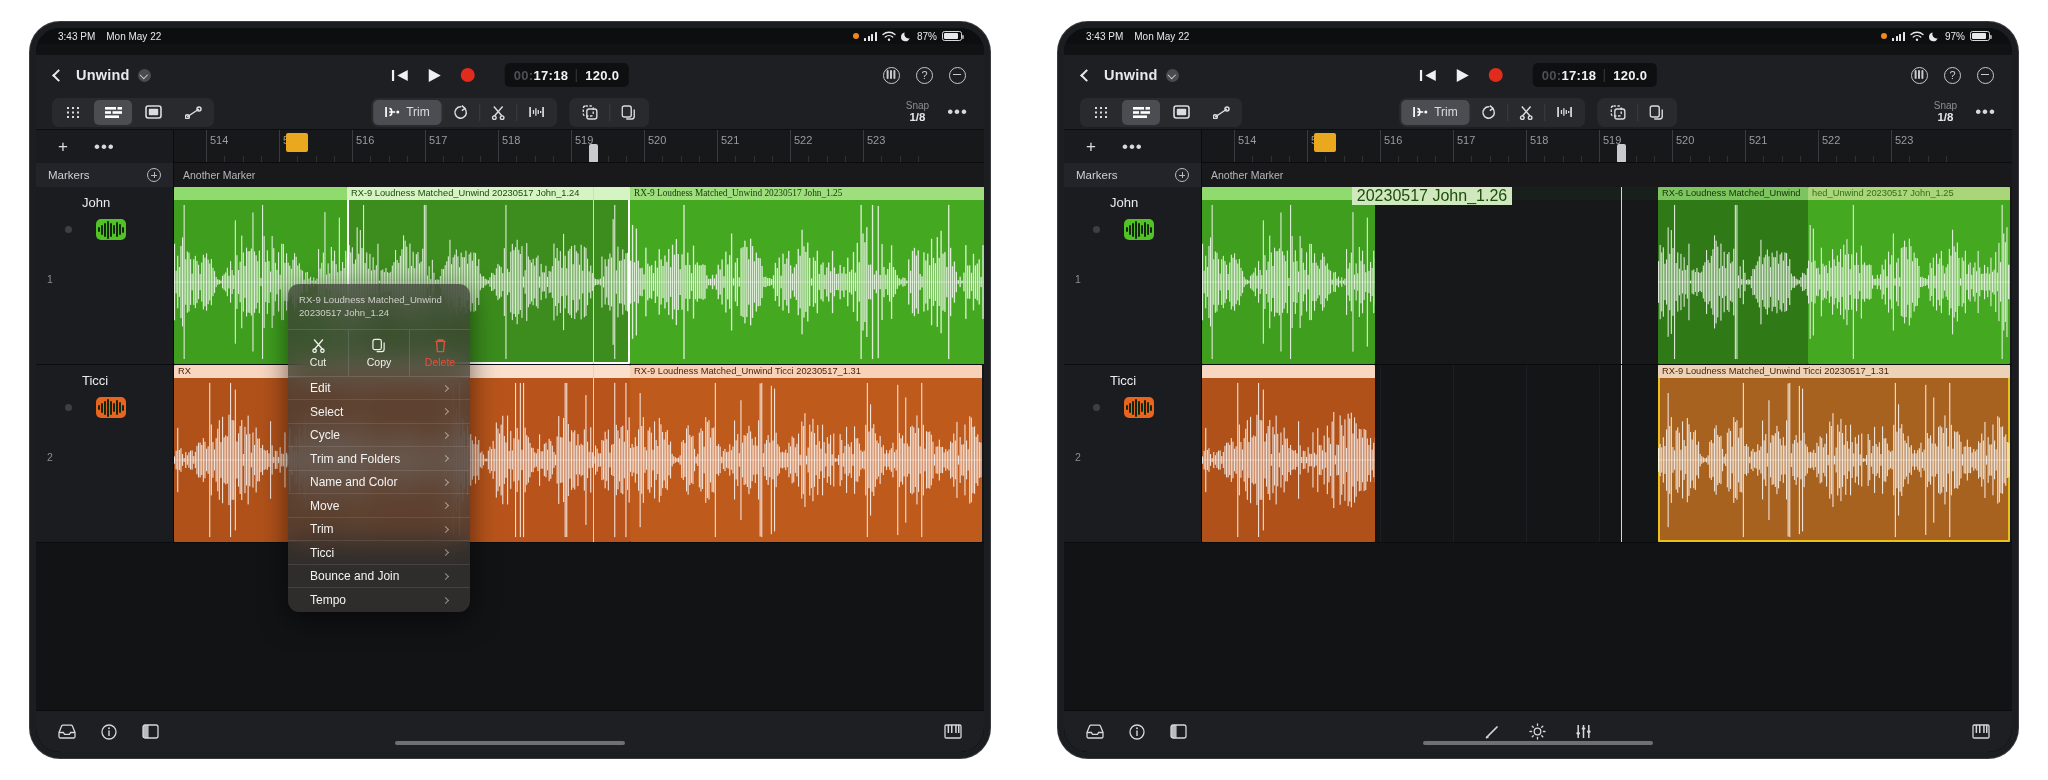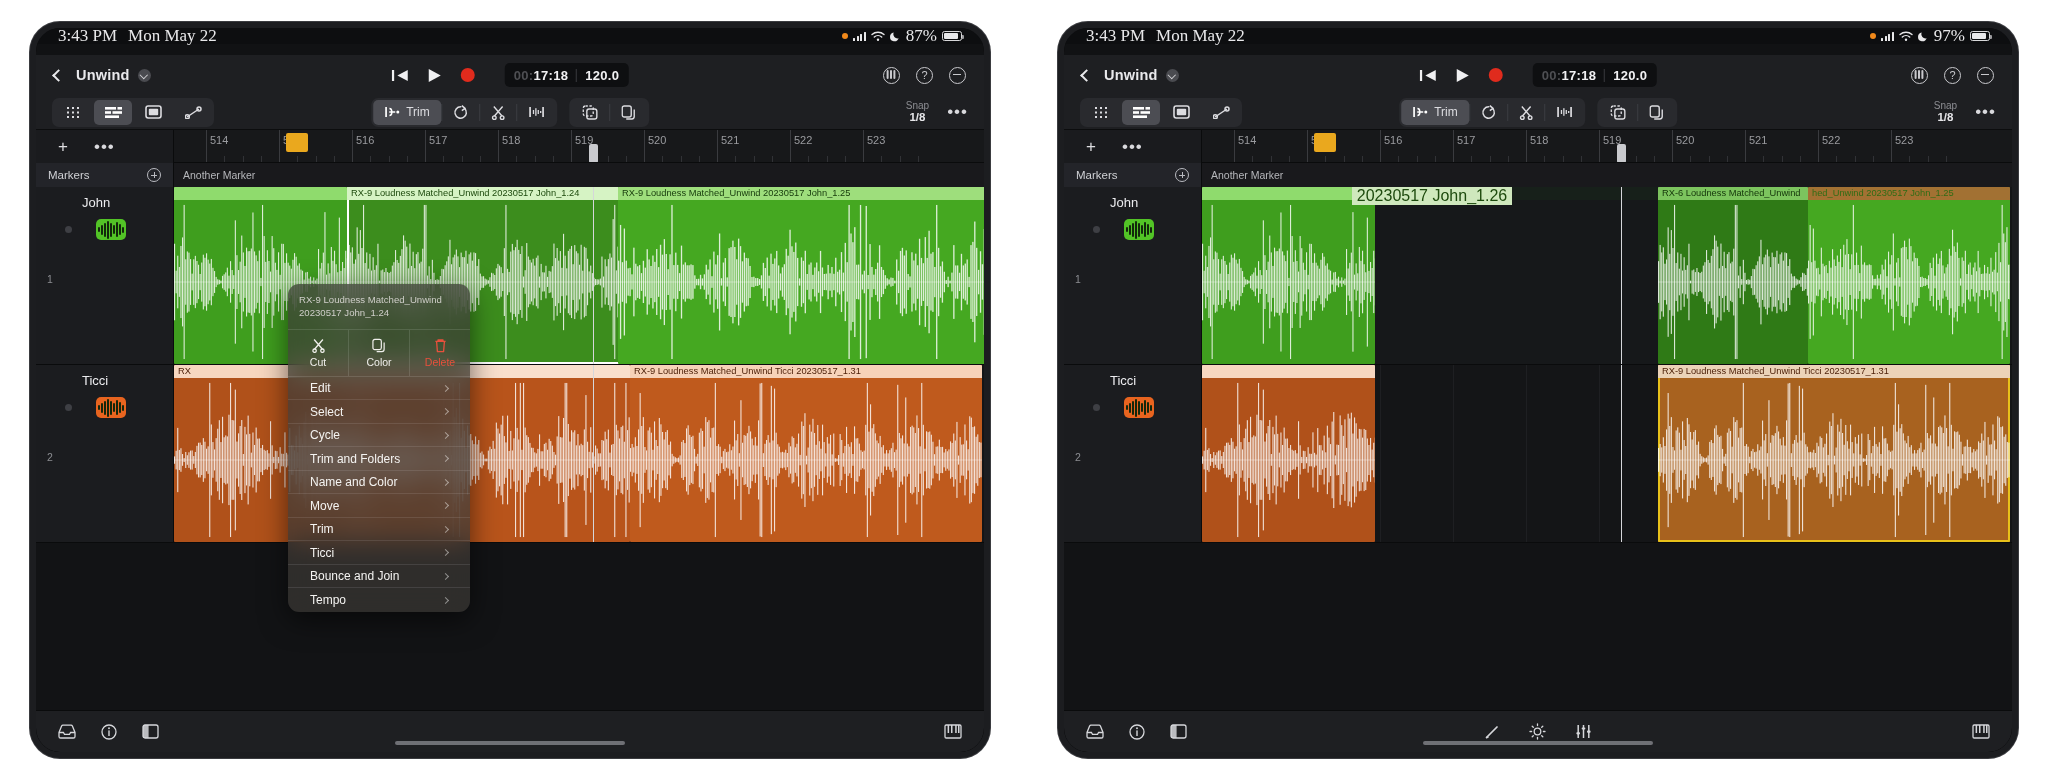--- a/index.html
+++ b/index.html
@@ -15,21 +15,21 @@
   .device.right { left:1058px; width:960px; }
   .screen { position:absolute; inset:0; background:#111214; border-radius:24px;
     overflow:hidden; }
 
   
   .nub { position:absolute; background:#2a2b2f; border-radius:2px; }
 
   
   .statusbar { position:absolute; top:0; left:0; right:0; height:16px;
     background:#0d0e10; display:flex; align-items:center;
-    padding:0 22px; color:#e8e8ea; font-size:17px;font-family:Liberation Serif, serif; }
+    padding:0 22px; color:#e8e8ea; font-size:10px; }
   .sb-left { display:flex; gap:11px; }
   .sb-right { margin-left:auto; display:flex; align-items:center; gap:5px; }
   .dot-orange { width:6px; height:6px; border-radius:50%; background:#f0891b; }
   .bars-ico { display:flex; align-items:flex-end; gap:1.5px; height:9px; }
   .bars-ico i { width:2px; background:#e8e8ea; border-radius:.5px; display:block; }
   .bars-ico i:nth-child(1){height:3px;} .bars-ico i:nth-child(2){height:5px;}
   .bars-ico i:nth-child(3){height:7px;} .bars-ico i:nth-child(4){height:9px;}
   .batt { width:20px; height:10px; border:1.2px solid #d8d8da; border-radius:2.5px;
     position:relative; padding:1px; }
   .batt:after { content:""; position:absolute; right:-3px; top:3px; width:1.6px;
@@ -758,21 +758,21 @@
                     <rect x="275.2" y="28.9" width="1.1" height="38.2"></rect>
                     <rect x="276.8" y="34.7" width="1.1" height="26.6"></rect>
                     <rect x="278.4" y="31.2" width="1.1" height="33.5"></rect>
                     <rect x="280.0" y="30.9" width="1.1" height="34.3"></rect>
                     <rect x="281.6" y="36.4" width="1.1" height="23.2"></rect>
                   </g>
                   <rect x="0" y="47.75" width="283" height="0.5" fill="rgba(255,255,255,.82)" opacity=".55"></rect>
                 </svg>
               </div>
             </div>
-            <div class="region" style="left: 444px; width: 419px; background: rgb(69, 168, 33);">
+            <div class="region" style="left: 456px; width: 419px; background: rgb(69, 168, 33); font-family: Liberation Serif, serif;">
               <div class="rname" style="background: rgb(158, 222, 124); color: rgb(22, 58, 11);">RX-9 Loudness Matched_Unwind 20230517 John_1.25</div>
               <div class="wave">
                 <svg width="100%" height="100%" viewBox="0 0 352 96" preserveAspectRatio="none">
                   <g fill="rgba(255,255,255,.82)">
                     <rect x="0.0" y="35.5" width="1.1" height="25.1"></rect>
                     <rect x="1.6" y="14.6" width="1.1" height="66.7"></rect>
                     <rect x="3.2" y="36.4" width="1.1" height="23.2"></rect>
                     <rect x="4.8" y="16.7" width="1.1" height="62.6"></rect>
                     <rect x="6.4" y="35.5" width="1.1" height="25.0"></rect>
                     <rect x="8.0" y="40.0" width="1.1" height="16.0"></rect>
@@ -1580,21 +1580,21 @@
             </span>
             <span>Cut</span>
           </div>
           <div class="ctx-act">
             <span class="gi">
               <svg width="14" height="15" viewBox="0 0 15 15" style="margin:0 auto">
                   <rect x="1" y="1" width="9" height="11" rx="2" fill="none" stroke="#f0efec" stroke-width="1.3"></rect>
                   <path d="M5 14 h5.6a2.4 2.4 0 0 0 2.4-2.4V4.4" fill="none" stroke="#f0efec" stroke-width="1.3"></path>
                 </svg>
             </span>
-            <span>Color</span>
+            <span>Copy</span>
           </div>
           <div class="ctx-act del">
             <span class="gi">
               <svg width="13" height="15" viewBox="0 0 13 15" style="margin:0 auto">
                   <path d="M1.4 3.4 h10.2 M4 3.4 V2 h5 v1.4 M2.6 3.4 l.8 10.2 h6.2 l.8-10.2" fill="none" stroke="#e8503c" stroke-width="1.3" stroke-linejoin="round"></path>
                 </svg>
             </span>
             <span>Delete</span>
           </div>
         </div>
@@ -2173,21 +2173,21 @@
                     <rect x="144.0" y="42.6" width="1.1" height="10.7"></rect>
                     <rect x="145.6" y="43.0" width="1.1" height="10.0"></rect>
                     <rect x="147.2" y="43.9" width="1.1" height="8.2"></rect>
                     <rect x="148.8" y="40.0" width="1.1" height="16.0"></rect>
                   </g>
                   <rect x="0" y="47.75" width="150" height="0.5" fill="rgba(255,255,255,.82)" opacity=".55"></rect>
                 </svg>
               </div>
             </div>
             <div class="region" style="left: 606px; width: 202px; background: rgb(69, 168, 33);">
-              <div class="rname" style="background: #ef4444; color: rgb(22, 58, 11); opacity: 0.55;">hed_Unwind 20230517 John_1.25</div>
+              <div class="rname" style="background: #fef9c3; color: rgb(22, 58, 11); opacity: 0.55;">hed_Unwind 20230517 John_1.25</div>
               <div class="wave">
                 <svg width="100%" height="100%" viewBox="0 0 202 96" preserveAspectRatio="none">
                   <g fill="rgba(255,255,255,.82)">
                     <rect x="0.0" y="35.5" width="1.1" height="25.1"></rect>
                     <rect x="1.6" y="14.6" width="1.1" height="66.7"></rect>
                     <rect x="3.2" y="36.4" width="1.1" height="23.2"></rect>
                     <rect x="4.8" y="16.7" width="1.1" height="62.6"></rect>
                     <rect x="6.4" y="35.5" width="1.1" height="25.0"></rect>
                     <rect x="8.0" y="40.0" width="1.1" height="16.0"></rect>
                     <rect x="9.6" y="39.7" width="1.1" height="16.6"></rect>

